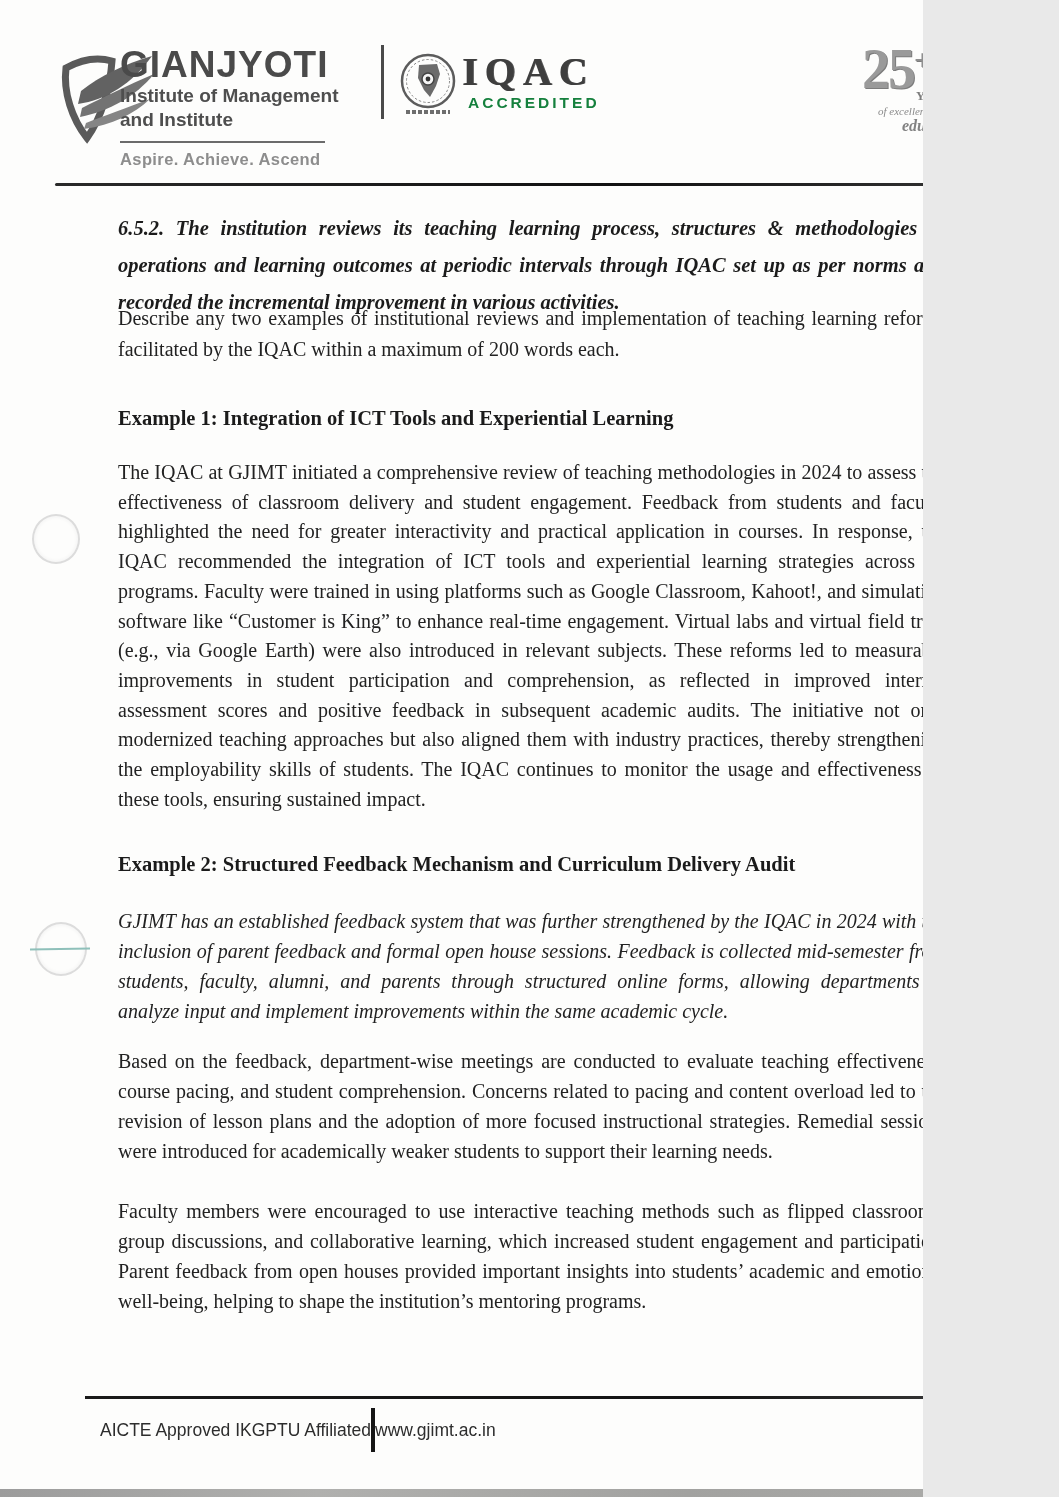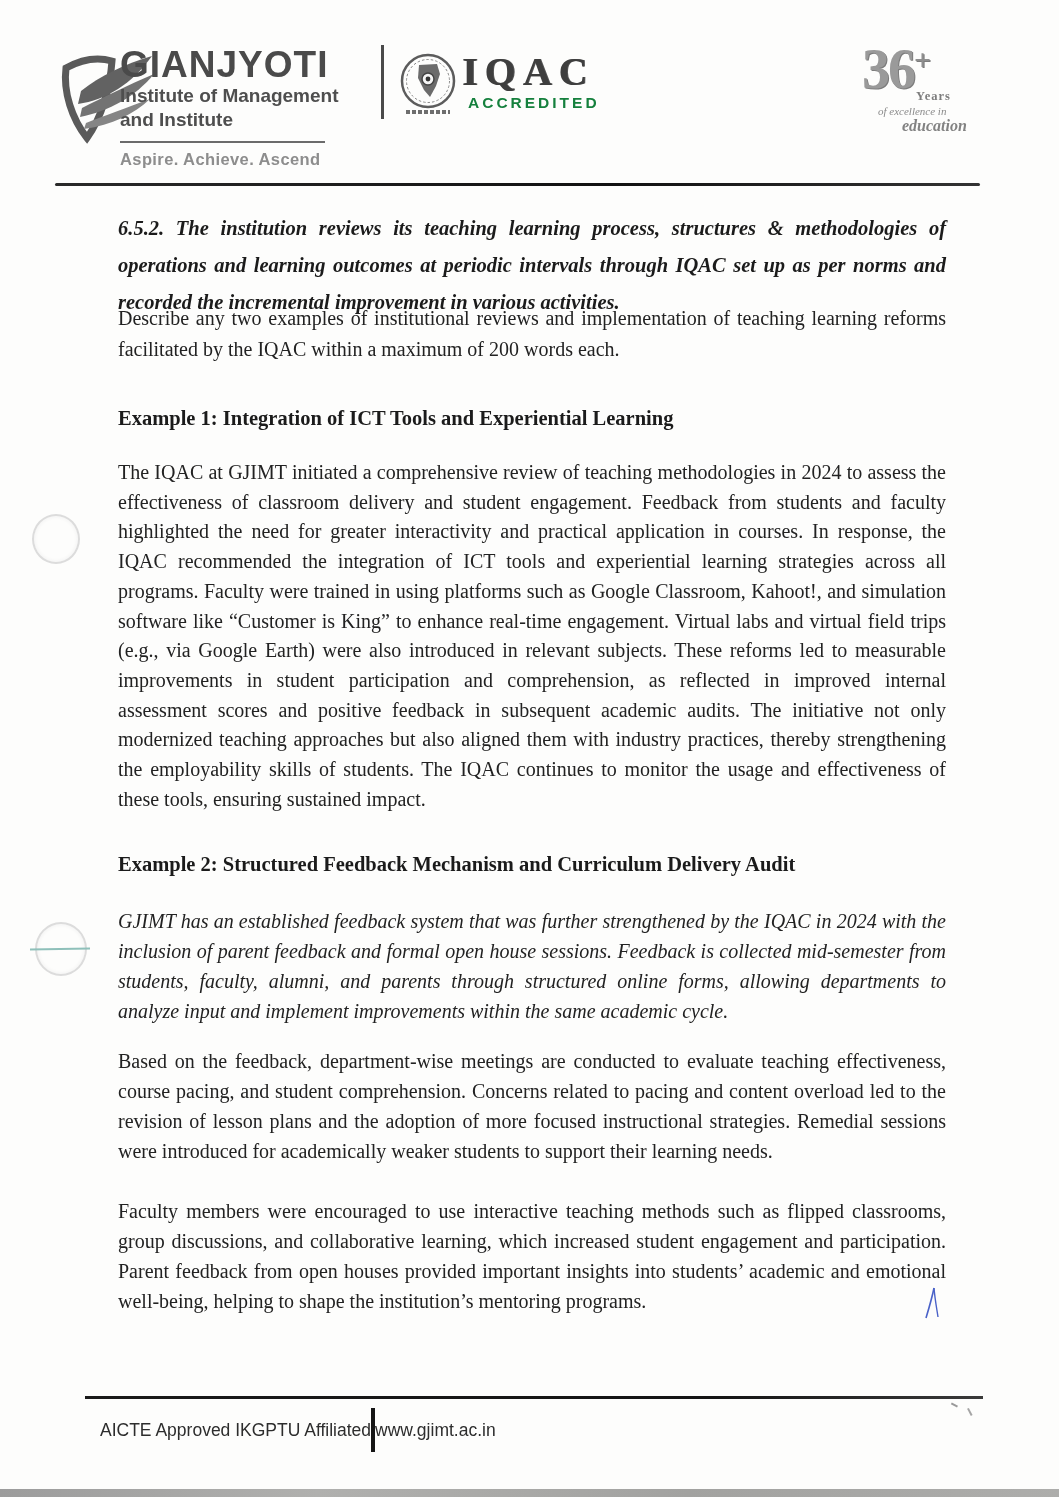--- a/index.html
+++ b/index.html
@@ -2,21 +2,21 @@
 <html><head>
 <meta charset="utf-8">
 <style>
   html,body{margin:0;padding:0;}
   body{
     width:1059px;height:1497px;
     background:#e9e9e9;
     font-family:"Liberation Serif", serif;
   }
   .page{
-    position:relative;width:1059px;height:1497px;
+    position:relative;width:923px;height:1497px;
     background:#fdfdfc;overflow:hidden;
   }
 
   
   .shield-logo{position:absolute;left:52px;top:44px;}
   .brand-text{position:absolute;left:120px;top:46px;font-family:"Liberation Sans",sans-serif;color:#4b4b4b;}
   .brand-name{font-size:37px;font-weight:bold;letter-spacing:1px;line-height:38px;color:#4a4a4a;}
   .brand-sub1,.brand-sub2{font-size:19px;font-weight:bold;line-height:24px;color:#4e4e4e;}
   .brand-rule{width:205px;height:2px;background:#6b6b6b;margin-top:9px;}
   .brand-tagline{font-size:16.5px;font-weight:bold;color:#8d8d8d;margin-top:7px;letter-spacing:0.4px;}
@@ -102,21 +102,21 @@
         <path d="M21 13 L39 12 L42 22 L38 34 L32 45 L26 38 L20 26 Z" fill="#6b6b6b"></path>
         <circle cx="30" cy="27" r="6" fill="#f4f4f4" stroke="#444" stroke-width="1.5"></circle>
         <circle cx="30" cy="27" r="2.4" fill="#333"></circle>
         <path d="M8 60 L52 60" stroke="#6e6e6e" stroke-width="4" stroke-dasharray="4,2"></path>
       </svg>
       <div class="naac-name">IQAC</div>
       <div class="naac-accredited">ACCREDITED</div>
     </div>
 
     <div class="years-badge">
-      <div class="yb-num"><span>36</span><span class="yb-plus">+</span></div>
+      <div class="yb-num"><span>25</span><span class="yb-plus">+</span></div>
       <div class="yb-years">Years</div>
       <div class="yb-line2">of excellence in</div>
       <div class="yb-line3">education</div>
     </div>
   </div>
 
   <div class="header-rule"></div>
 
   <div class="doc">
     <p class="q-heading">6.5.2. The institution reviews its teaching learning process, structures &amp; methodologies of operations and learning outcomes at periodic intervals through IQAC set up as per norms and recorded the incremental improvement in various activities.</p>

